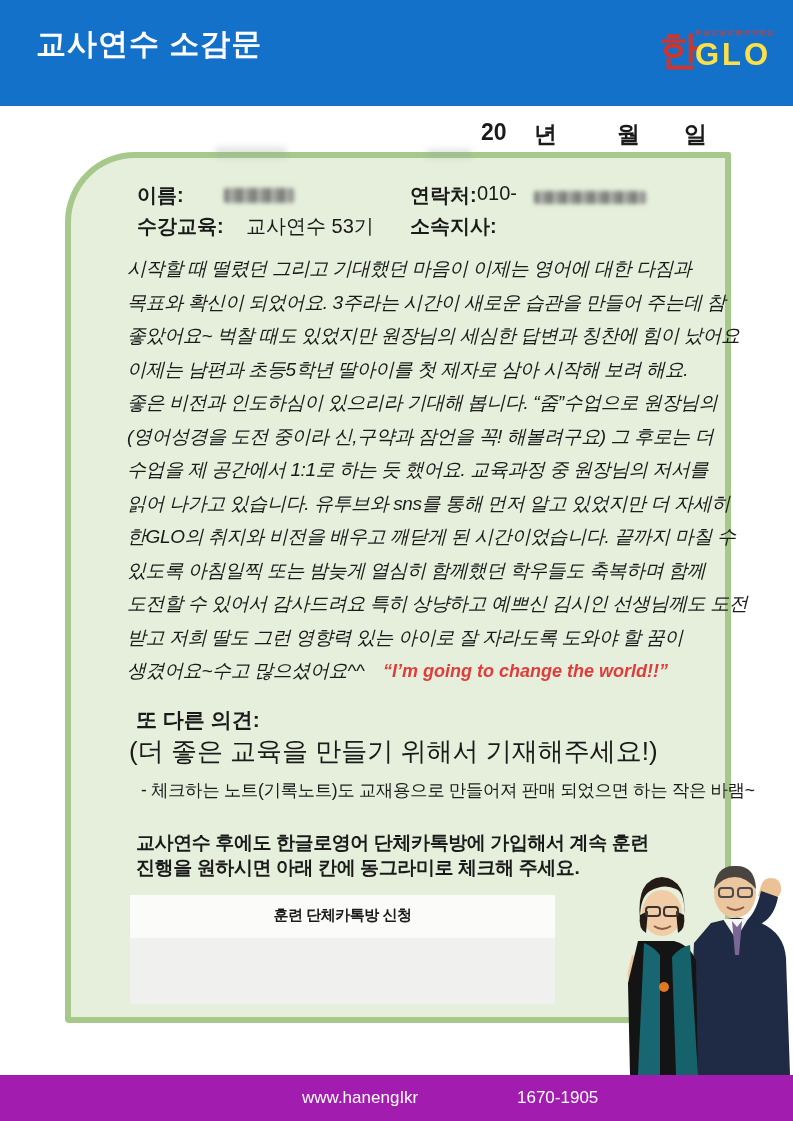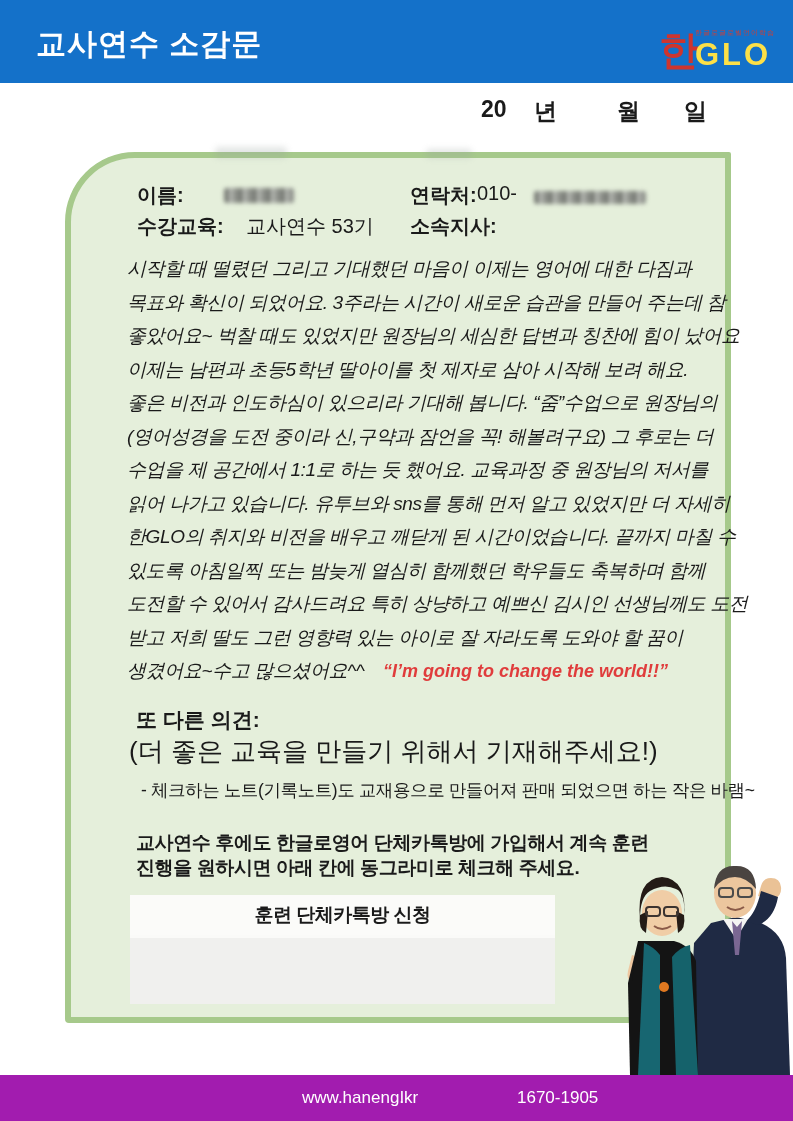--- a/index.html
+++ b/index.html
@@ -2,32 +2,32 @@
 <html><head>
 <meta charset="utf-8">
 <style>
   * { margin:0; padding:0; box-sizing:border-box; }
   body { background:#888; font-family:"Liberation Sans","DejaVu Sans",sans-serif; }
   .page {
     position:relative; width:793px; height:1121px; background:#ffffff;
     overflow:hidden; margin:0 auto; color:#1a1a1a;
   }
   
-  .header-bar { position:absolute; left:0; top:0; width:793px; height:83px; background:#1471c9; }
+  .header-bar { position:absolute; left:0; top:0; width:793px; height:106px; background:#1471c9; }
   .header-title {
     position:absolute; left:36px; top:0; height:85px; line-height:88px;
     color:#ffffff; font-size:30px; font-weight:bold; letter-spacing:1px;
   }
   .logo { position:absolute; right:18px; top:12px; display:flex; align-items:flex-end; height:58px; }
   .logo-mark { font-size:40px; font-weight:800; color:#ce352e; line-height:1; margin-right:-4px; }
   .logo-right { display:flex; flex-direction:column; align-items:flex-start; }
   .logo-tagline { font-size:7px; color:#c9403a; letter-spacing:1px; margin-bottom:1px; }
   .logo-name { font-size:31px; font-weight:800; color:#fde047; letter-spacing:3px; line-height:1; }
   
-  .date-line { position:absolute; top:96px; left:0; width:682px; height:32px; font-size:23px; font-weight:bold; }
+  .date-line { position:absolute; top:119px; left:0; width:682px; height:32px; font-size:23px; font-weight:bold; }
   .date-line span { position:absolute; top:0; }
   .d-20 { left:481px; } .d-y { left:534px; } .d-m { left:617px; } .d-d { left:684px; }
   
   .green-box {
     position:absolute; left:65px; top:152px; width:666px; height:871px;
     background:#e5efdb; border:6px solid #a6c98b;
     border-radius:70px 2px 4px 4px;
   }
   .smudge { position:absolute; background:#9aa4a0; filter:blur(3px); opacity:.28; border-radius:4px; }
   .smudge1 { left:215px; top:147px; width:72px; height:11px; }
@@ -54,21 +54,21 @@
   
   .op-title { position:absolute; left:136px; top:706px; font-size:21px; font-weight:bold;text-align:center; }
   .op-sub { position:absolute; left:129px; top:734px; font-size:26px; }
   .op-comment { position:absolute; left:141px; top:778px; font-size:17.5px; letter-spacing:-0.4px; white-space:nowrap; }
   
   .notice { position:absolute; left:136px; top:830px; font-size:19px; font-weight:bold; line-height:25px; letter-spacing:-0.4px; }
   
   .apply-table { position:absolute; left:130px; top:895px; width:425px; }
   .apply-header {
     height:40px; background:#fbfbf9; display:flex; align-items:center; justify-content:center;
-    font-size:19px; font-weight:bold; letter-spacing:-0.5px;
+    font-size:15px; font-weight:bold; letter-spacing:-0.5px;
   }
   .apply-divider { height:3px; background:#fafaf8; }
   .apply-cell { height:66px; background:#f0f0ee; }
   
   .photo { position:absolute; left:598px; top:863px; width:195px; height:212px; }
   
   .footer-bar { position:absolute; left:0; top:1075px; width:793px; height:46px; background:#a21caf; color:#fff; font-size:17px; }
   .footer-bar span { position:absolute; top:13px; }
   .ft-site { left:302px; } .ft-sep { left:400px; } .ft-phone { left:517px; }
 </style>

